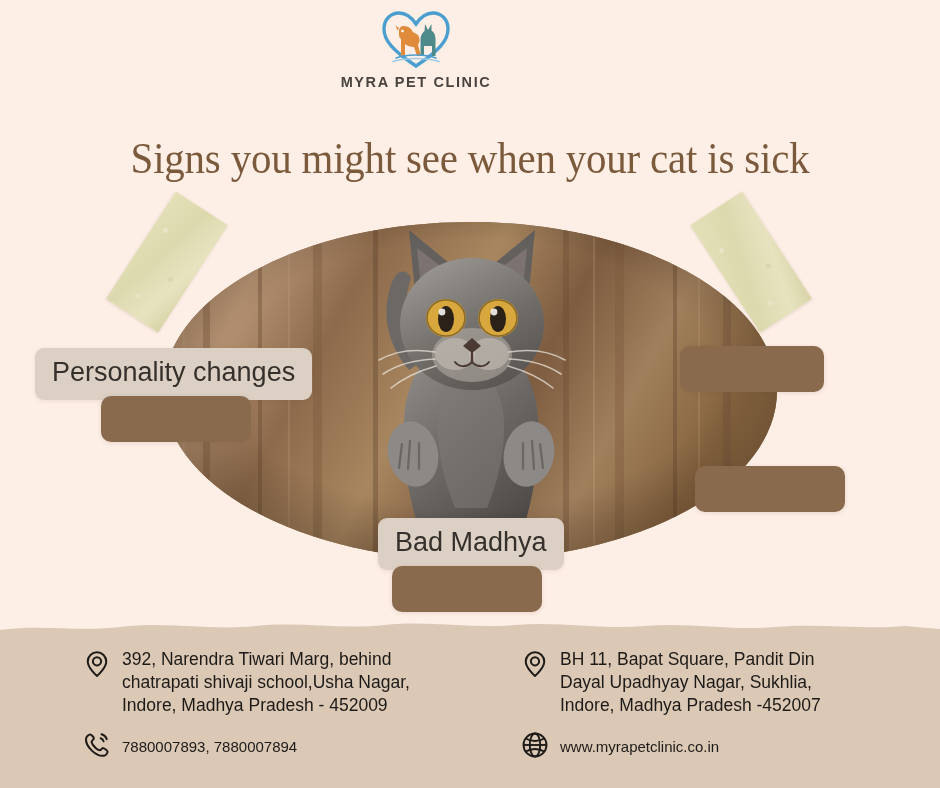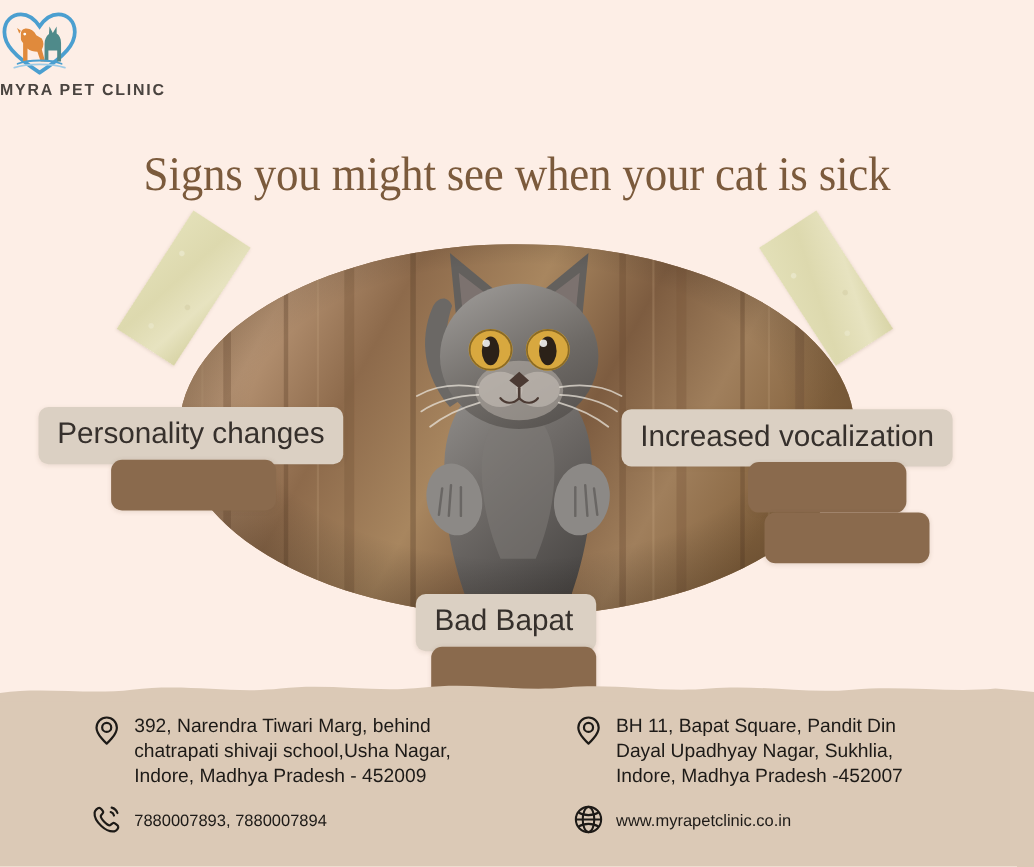--- a/index.html
+++ b/index.html
@@ -13,21 +13,21 @@
   #poster{
     position:absolute;inset:0;
     width:940px;height:788px;
     background:#fdeee6;
     overflow:hidden;
   }
 
   
   .logo-wrap{
     position:absolute;left:0;top:8px;width:832px;
-    display:flex;flex-direction:column;
+    display:flex;flex-direction:column;align-items:center;
   }
   .logo-mark{width:72px;height:62px;display:block;}
   .logo-name{
     margin-top:4px;
     font-family:"Liberation Sans", sans-serif;
     font-size:14.5px;font-weight:700;letter-spacing:1.6px;
     color:#4a4440;
   }
 
   
@@ -84,21 +84,20 @@
     background:#dbd0c3;
     border-radius:9px;
     padding:9px 17px 11px 17px;
     font-size:27px;
     color:#36302c;
     font-family:"Liberation Sans", sans-serif;
     font-weight:400;
     white-space:nowrap;
     box-shadow:0 1px 4px rgba(110,85,60,.12);
     line-height:1.18;
-    margin-top:22px;
   }
   .callout .bar{
     background:#8a6a4d;
     border-radius:10px;
     height:46px;
     margin-top:-4px;
     box-shadow:0 1px 4px rgba(110,85,60,.16);
   }
 
   .c-personality{left:35px;top:348px;}
@@ -287,26 +286,25 @@
   <div class="tape tape-left"></div>
   <div class="tape tape-right"></div>
 
   <div class="callout c-personality">
     <div class="plate">Personality changes</div>
     <div class="bar"></div>
   </div>
 
 
   <div class="callout c-breath">
-    <div class="plate">Bad Bapat</div>
+    <div class="plate">Bad Madhya</div>
     <div class="bar"></div>
   </div>
 
   <div class="callout c-vocal">
-    <div class="plate">Increased vocalization</div>
     <div class="bar"></div>
   </div>
 
   <div class="callout c-jumping">
     <div class="bar"></div>
   </div>
 
   <div class="footer">
     <svg class="footer-edge" viewBox="0 0 940 22" preserveAspectRatio="none">
       <path d="M0,22 L0,14 C40,8 80,16 120,11 C170,5 210,15 255,10

